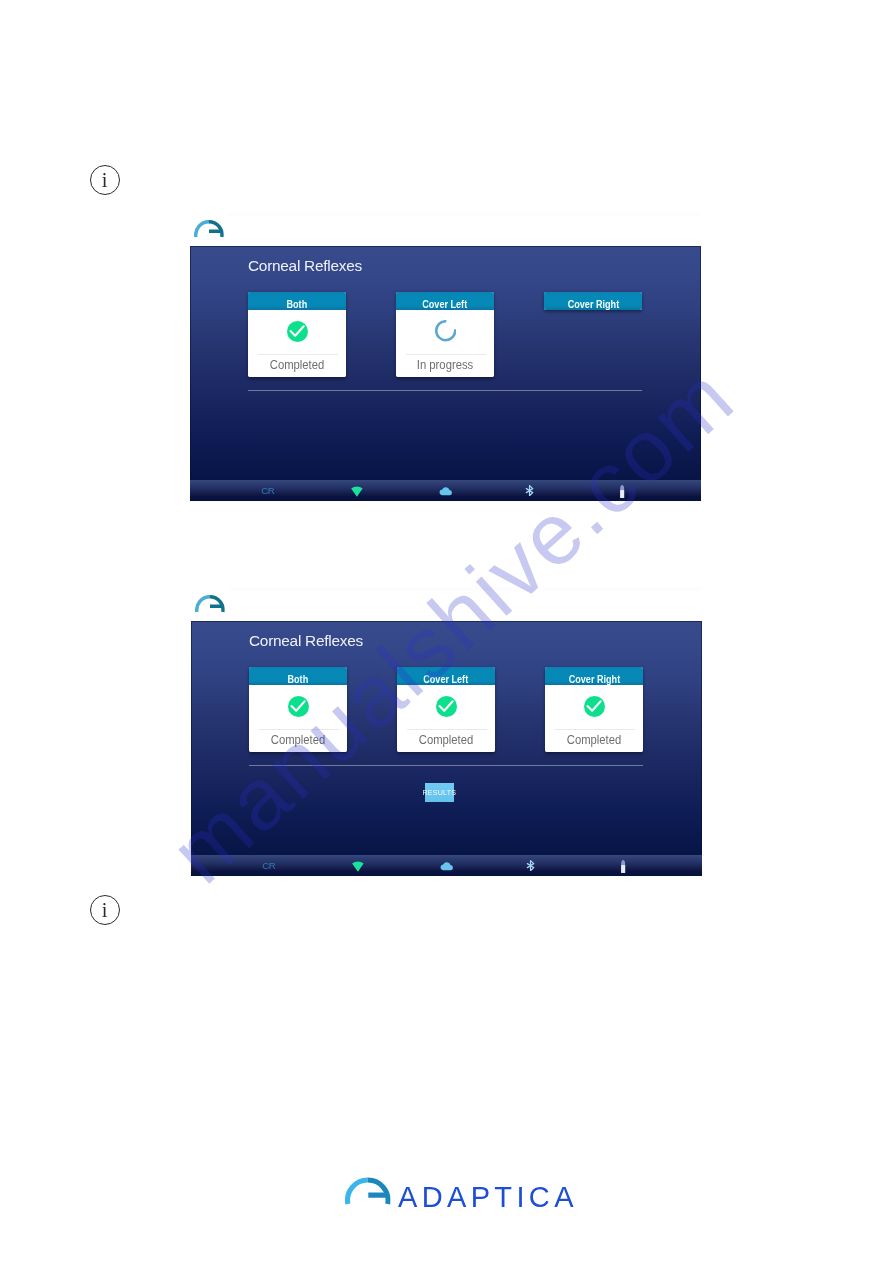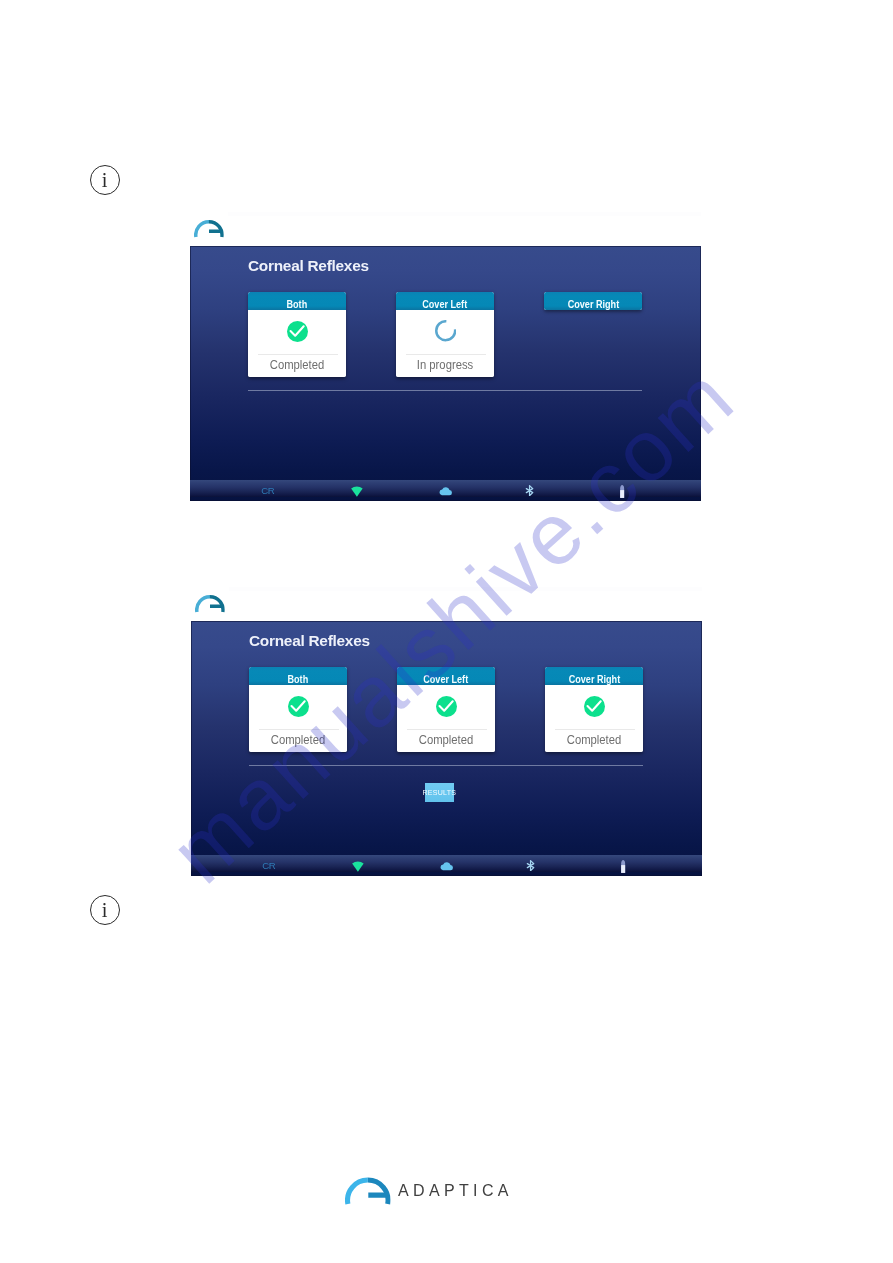--- a/index.html
+++ b/index.html
@@ -16,21 +16,21 @@
 
   
   .shot{position:absolute;width:510px;}
   .shot-top{position:absolute;left:0;top:0;width:511px;height:32px;background:#ffffff;}
   .shot-top::before{content:"";position:absolute;left:38px;top:-2px;width:473px;height:4px;background:#fdfdfe;}
   .logo-sm{position:absolute;left:4.3px;top:5.4px;line-height:0;}
   .screen{position:absolute;left:0;width:511px;height:255px;overflow:hidden;
     box-shadow:inset 0 0 0 1px rgba(10,14,48,.55);
     background:linear-gradient(180deg,#374b8c 0%,#35488a 10%,#2e4080 25%,#25336e 41%,#192660 60%,#0e1c54 76%,#081649 88%,#061240 100%);}
 
-  .screen-title{position:absolute;left:58px;top:11.8px;color:#eef1fa;font-size:15.4px;font-weight:bold;
+  .screen-title{position:absolute;left:58px;top:11.8px;color:#eef1fa;font-size:15.4px;font-weight:normal;
     letter-spacing:-0.26px;line-height:1;transform:translateZ(0);}
 
   .card{position:absolute;width:98px;border-radius:2.5px;overflow:hidden;background:#fff;
     box-shadow:0 1.5px 3.5px rgba(0,0,0,.4);}
   .card-head{height:18.5px;background:linear-gradient(180deg,#0b82b4 0%,#0689b7 22%,#0588b6 78%,#0a74a1 100%);
     color:#f3fdff;font-size:10.4px;font-weight:bold;display:flex;align-items:flex-end;
     justify-content:center;letter-spacing:0px;line-height:1;padding-top:7.4px;box-sizing:border-box;}
   .card-head span{display:inline-block;transform:scaleX(.875) translateZ(0);transform-origin:center;}
   .card-body{height:67px;background:#fff;position:relative;}
   .card-icon{position:absolute;left:0.7px;right:0;top:10px;height:22px;
@@ -52,21 +52,21 @@
   .sb-ico{position:absolute;line-height:0;}
 
   
   .wm-layer{position:absolute;left:0;top:0;width:893px;height:1263px;pointer-events:none;
       opacity:1;}
   .wm{position:absolute;white-space:nowrap;font-family:"Liberation Sans",sans-serif;
       font-size:87px;color:rgba(42,46,200,0.26);letter-spacing:2.9px;line-height:1;
       transform-origin:0 0;}
 
   .footer-logo{position:absolute;}
-  .footer-word{position:absolute;font-size:16px;letter-spacing:4.35px;color:#404040;font-weight:400;line-height:1;transform:translateZ(0);}
+  .footer-word{position:absolute;font-size:29px;letter-spacing:4.35px;color:#1d4ed8;font-weight:400;line-height:1;transform:translateZ(0);}
 </style>
 </head>
 <body>
 
 <div class="page">
 
   <div class="info-icon" style="left:89.5px;top:164.5px;">
     <div class="glyph">i</div>
   </div>
 

